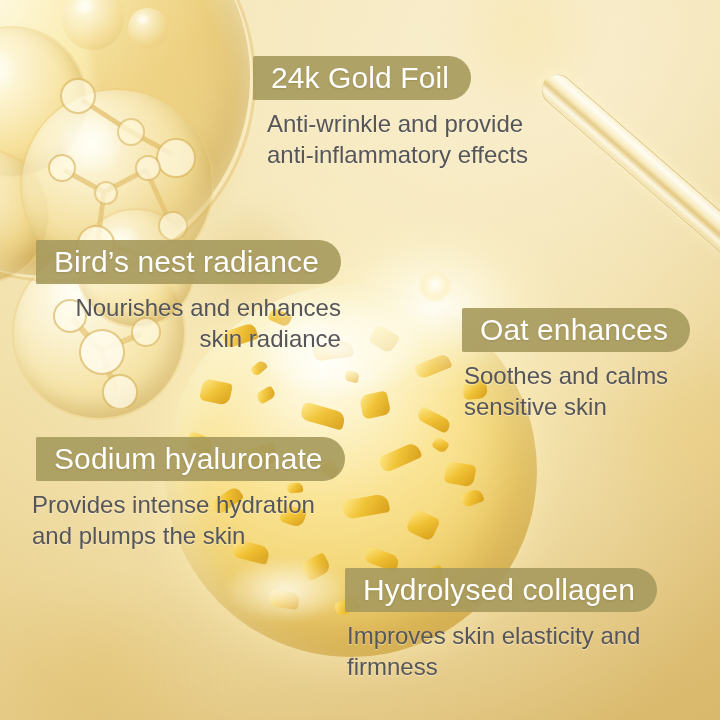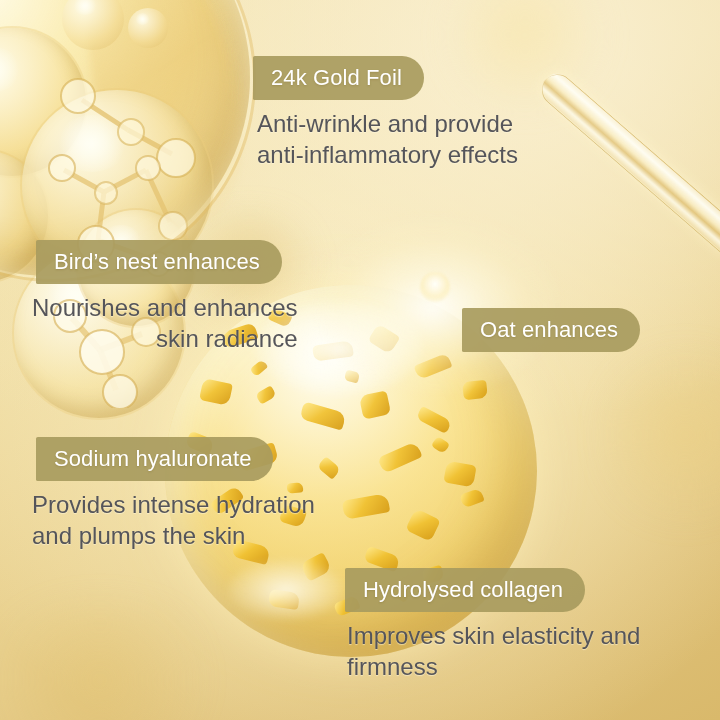--- a/index.html
+++ b/index.html
@@ -133,41 +133,41 @@
   .bl2{left:600px;top:330px;width:170px;height:210px;background:radial-gradient(circle,rgba(236,206,124,.40),rgba(236,206,124,0) 70%);}
   .bl3{left:-30px;top:600px;width:260px;height:160px;background:radial-gradient(circle,rgba(224,190,104,.38),rgba(224,190,104,0) 72%);}
   .bl4{left:170px;top:210px;width:160px;height:110px;background:radial-gradient(circle,rgba(214,174,80,.34),rgba(214,174,80,0) 72%);}
 
   
   .callout{position:absolute;}
   .pill{
     display:inline-block;
     background:rgba(168,155,94,.92);
     color:#FFFFFF;
-    font-size:22px;
+    font-size:30px;
     line-height:44px;
     font-weight:400;
     padding:0 22px 0 18px;
     border-radius:2px 24px 24px 2px;
     white-space:nowrap;
     letter-spacing:.1px;
     text-shadow:0 1px 2px rgba(110,92,30,.25);
   }
   .desc{
     margin-top:8px;
     color:#55555A;
     font-size:24px;
     line-height:31px;
     font-weight:400;
     white-space:pre-line;
     text-shadow:0 1px 1px rgba(255,250,225,.55);
   }
 
   #c0{left:253px;top:56px;}
-  #c0 .desc{margin-left:4px;}
+  #c0 .desc{margin-left:14px;}
   #c1{left:36px;top:240px;}
   #c1 .desc{margin-left:-4px;text-align:right;}
   #c2{left:462px;top:308px;}
   #c2 .desc{margin-left:2px;}
   #c3{left:36px;top:437px;}
   #c3 .desc{margin-left:-4px;}
   #c4{left:345px;top:568px;}
   #c4 .desc{margin-left:2px;}
 </style>
 </head>
@@ -274,27 +274,29 @@
   <div class="art burst"></div>
   <div class="art pipette-tip"></div>
 
   <div class="callout" id="c0">
     <div class="pill">24k Gold Foil</div>
     <div class="desc">Anti-wrinkle and provide
 anti-inflammatory effects</div>
   </div>
 
   <div class="callout" id="c1">
-    <div class="pill">Bird’s nest enhances</div>
+    <div class="pill">Bird’s nest radiance</div>
     <div class="desc">Nourishes and enhances
 skin radiance</div>
   </div>
 
   <div class="callout" id="c2">
     <div class="pill">Oat enhances</div>
+    <div class="desc">Soothes and calms
+sensitive skin</div>
   </div>
 
   <div class="callout" id="c4">
     <div class="pill">Hydrolysed collagen</div>
     <div class="desc">Improves skin elasticity and
 firmness</div>
   </div>
 
   <div class="callout" id="c3">
     <div class="pill">Sodium hyaluronate</div>

